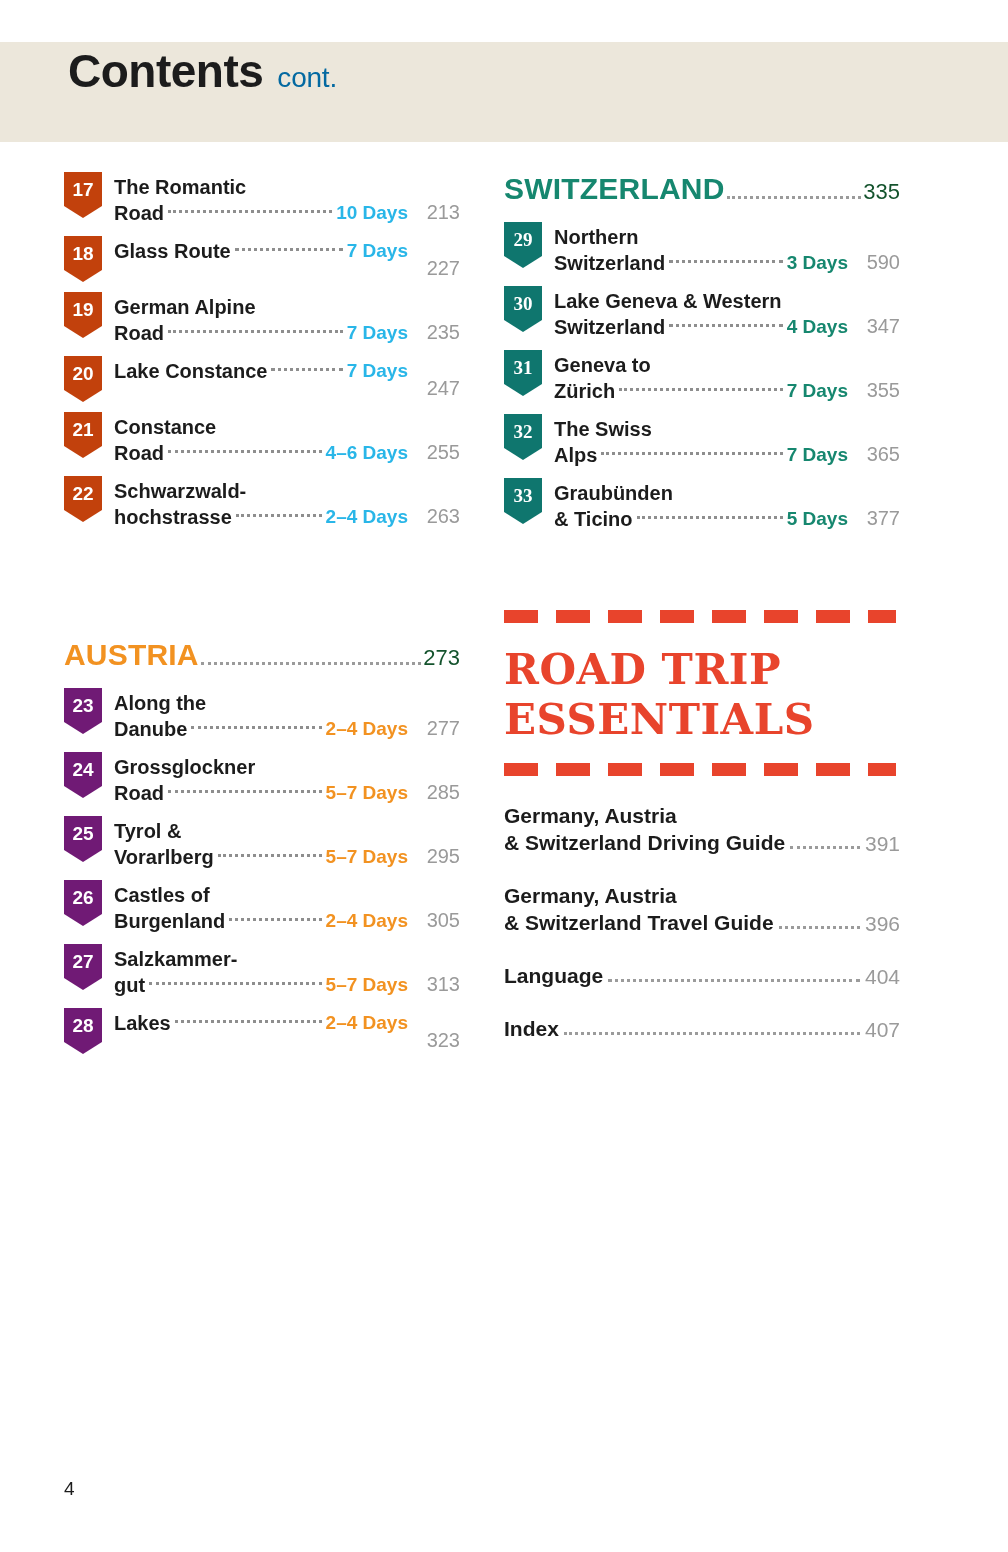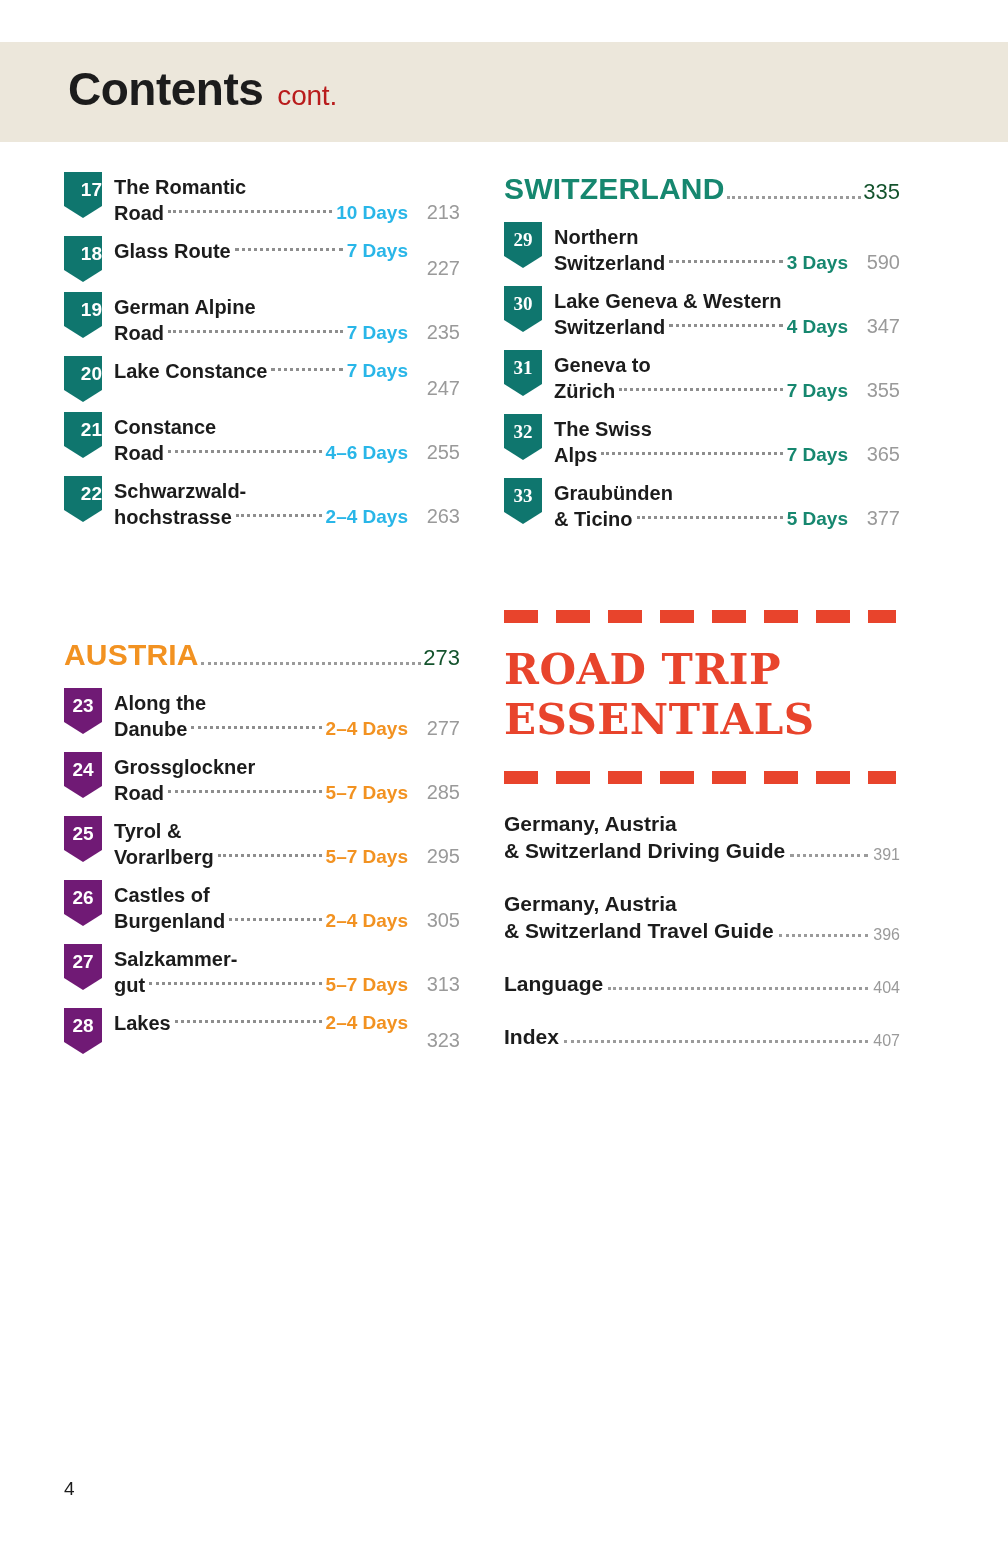--- a/index.html
+++ b/index.html
@@ -22,34 +22,34 @@
     top: 42px;
     width: 1150px;
     height: 100px;
     background: #ece7db;
     border-top-right-radius: 26px;
     border-bottom-right-radius: 26px;
   }
   .header-title {
     position: absolute;
     left: 68px;
-    top: 62px;
+    top: 44px;
     display: flex;
     align-items: baseline;
     gap: 14px;
   }
   .header-title .main {
     font-size: 46px;
     font-weight: bold;
     color: #1c1c1c;
     letter-spacing: -0.5px;
   }
   .header-title .cont {
     font-size: 28px;
-    color: #b91c1c;
+    color: #0369a1;
     letter-spacing: -0.2px;
   }
 
   
   .col-left {
     position: absolute;
     left: 64px;
     top: 172px;
     width: 396px;
   }
@@ -72,21 +72,21 @@
     min-width: 38px;
     height: 46px;
     margin-right: 12px;
     color: #ffffff;
     font-size: 19px;
     font-weight: bold;
     text-align: center;
     line-height: 36px;
     clip-path: polygon(0 0, 100% 0, 100% 74%, 50% 100%, 0 74%);
   }
-  .badge.blue   { background: #0f766e; text-align: right; }
+  .badge.blue   { background: #c2410c; }
   .badge.orange { background: #701a75; }
   .badge.teal   { background: #0f766e; font-family: Liberation Serif, serif; }
 
   .trip-body {
     flex: 1;
     padding-top: 2px;
   }
   .trip-line {
     display: flex;
     align-items: center;
@@ -158,40 +158,40 @@
     background-image: repeating-linear-gradient(to right,
       #e8442c 0px, #e8442c 34px, transparent 34px, transparent 52px);
   }
   .essentials-title {
     font-family: "DejaVu Serif", serif;
     font-weight: bold;
     color: #e8442c;
     font-size: 42px;
     line-height: 50px;
     letter-spacing: 0.5px;
-    margin: 22px 0 26px 0;
+    margin: 22px 0 18px 0;
   }
   .ess-item {
     display: flex;
     align-items: flex-end;
     margin-top: 26px;
     font-size: 21px;
     color: #1c1c1c;
     font-weight: 600;
   }
   .ess-label { line-height: 27px; white-space: pre-line; }
   .ess-dots {
     flex: 1;
     border-bottom: 3px dotted #9b9b9b;
     margin: 0 5px 7px 5px;
     height: 1px;
     min-width: 10px;
   }
   .ess-pg {
-    font-size: 16px;
+    font-size: 21px;
     color: #9a9a9a;
     font-weight: normal;
     white-space: nowrap;
   }
 
   
   .folio {
     position: absolute;
     left: 64px;
     top: 1478px;

